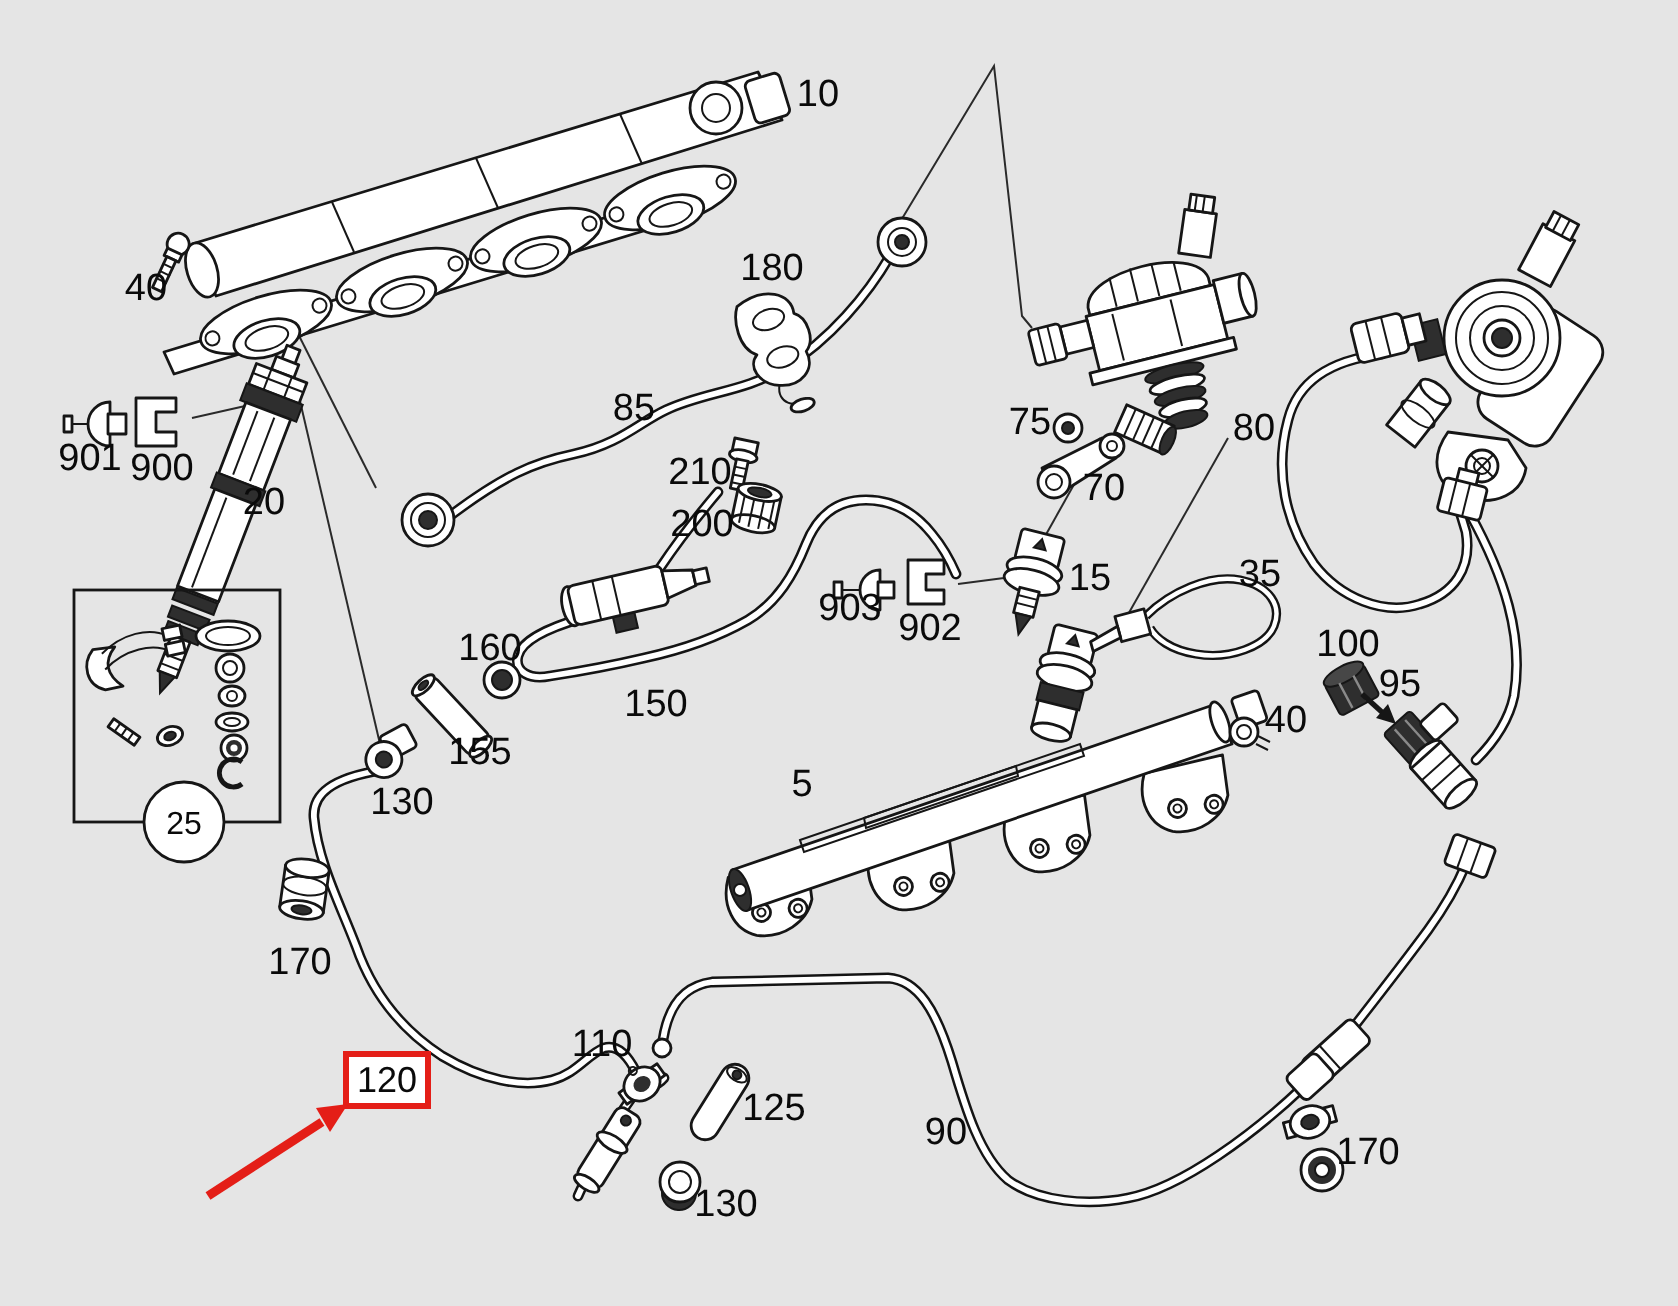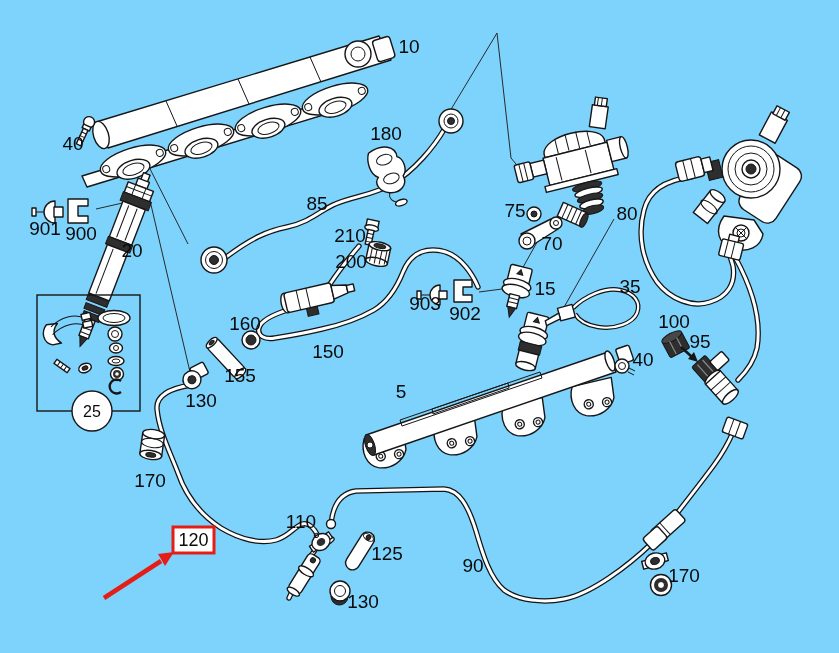--- a/index.html
+++ b/index.html
@@ -1,16 +1,16 @@
 <!DOCTYPE html>
 <html><head>
 <meta charset="utf-8">
 <style>
   html,body{margin:0;padding:0;background:#ffffff;}
-  .stage{position:relative;width:839px;height:653px;background:#7dd3fc;overflow:hidden;
+  .stage{position:relative;width:839px;height:653px;background:#e5e5e5;overflow:hidden;
          font-family:"Liberation Sans",sans-serif;}
   svg{display:block}
   .pt{fill:#ffffff;stroke:#161616;stroke-width:1.4;stroke-linejoin:round;}
   .dk{fill:#2e2e2e;stroke:#161616;stroke-width:1;}
   .dt{fill:none;stroke:#161616;stroke-width:1;}
   .ld{fill:none;stroke:#2a2a2a;stroke-width:1;}
   .po{fill:none;stroke:#141414;stroke-width:5.4;stroke-linecap:round;stroke-linejoin:round;}
   .pi{fill:none;stroke:#ffffff;stroke-width:2.9;stroke-linecap:round;stroke-linejoin:round;}
   .so{fill:none;stroke:#141414;stroke-width:4.6;stroke-linecap:butt;}
   .si{fill:none;stroke:#ffffff;stroke-width:2.2;}

